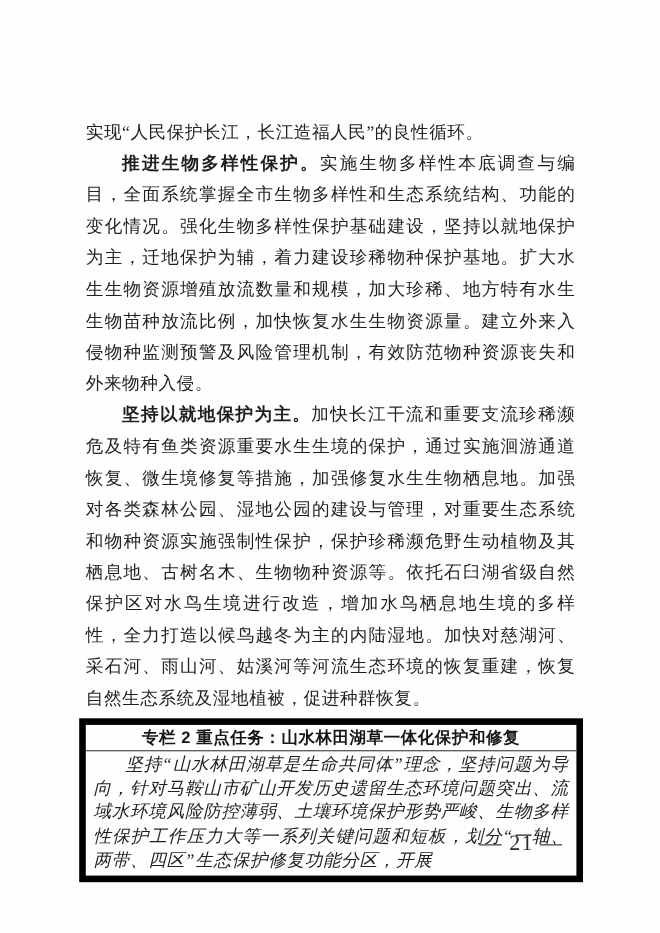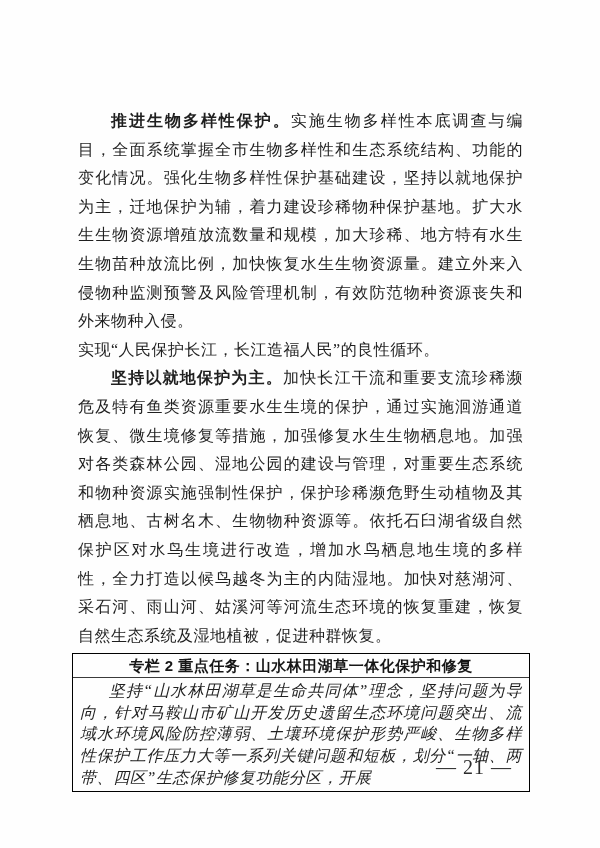--- a/index.html
+++ b/index.html
@@ -31,21 +31,21 @@
     text-indent: 33px;
   }
   .para.first {
     text-indent: 0;
   }
   .lead {
     font-weight: 700;
   }
   .callout {
     margin: 3px -7px 0 -6px;
-    border: 1px solid #000000;
+    border: 6px solid #000000;
     background: #fefefe;
   }
   .callout-title {
     font-family: "Liberation Sans", "DejaVu Sans", sans-serif;
     font-weight: 700;
     font-size: 15px;
     line-height: 18px;
     text-align: center;
     letter-spacing: 0.5px;
     padding: 3px 2px 2px;
@@ -71,26 +71,26 @@
     color: #2a2a2a;
     font-family: "Liberation Serif", "DejaVu Serif", serif;
   }
 </style>
 </head>
 <body>
 
 <div class="page">
   <div class="content">
 
+    <p class="para first">
+      <span>实现“人民保护长江，长江造福人民”的良性循环。</span>
+    </p>
+
     <p class="para">
       <span class="lead">推进生物多样性保护。</span><span>实施生物多样性本底调查与编目，全面系统掌握全市生物多样性和生态系统结构、功能的变化情况。强化生物多样性保护基础建设，坚持以就地保护为主，迁地保护为辅，着力建设珍稀物种保护基地。扩大水生生物资源增殖放流数量和规模，加大珍稀、地方特有水生生物苗种放流比例，加快恢复水生生物资源量。建立外来入侵物种监测预警及风险管理机制，有效防范物种资源丧失和外来物种入侵。</span>
-    </p>
-
-    <p class="para first">
-      <span>实现“人民保护长江，长江造福人民”的良性循环。</span>
     </p>
 
     <p class="para">
       <span class="lead">坚持以就地保护为主。</span><span>加快长江干流和重要支流珍稀濒危及特有鱼类资源重要水生生境的保护，通过实施洄游通道恢复、微生境修复等措施，加强修复水生生物栖息地。加强对各类森林公园、湿地公园的建设与管理，对重要生态系统和物种资源实施强制性保护，保护珍稀濒危野生动植物及其栖息地、古树名木、生物物种资源等。依托石臼湖省级自然保护区对水鸟生境进行改造，增加水鸟栖息地生境的多样性，全力打造以候鸟越冬为主的内陆湿地。加快对慈湖河、采石河、雨山河、姑溪河等河流生态环境的恢复重建，恢复自然生态系统及湿地植被，促进种群恢复。</span>
     </p>
 
     <div class="callout">
       <div class="callout-title">专栏 2 重点任务：山水林田湖草一体化保护和修复</div>
       <p class="callout-body">坚持“山水林田湖草是生命共同体”理念，坚持问题为导向，针对马鞍山市矿山开发历史遗留生态环境问题突出、流域水环境风险防控薄弱、土壤环境保护形势严峻、生物多样性保护工作压力大等一系列关键问题和短板，划分“一轴、两带、四区”生态保护修复功能分区，开展</p>
     </div>

